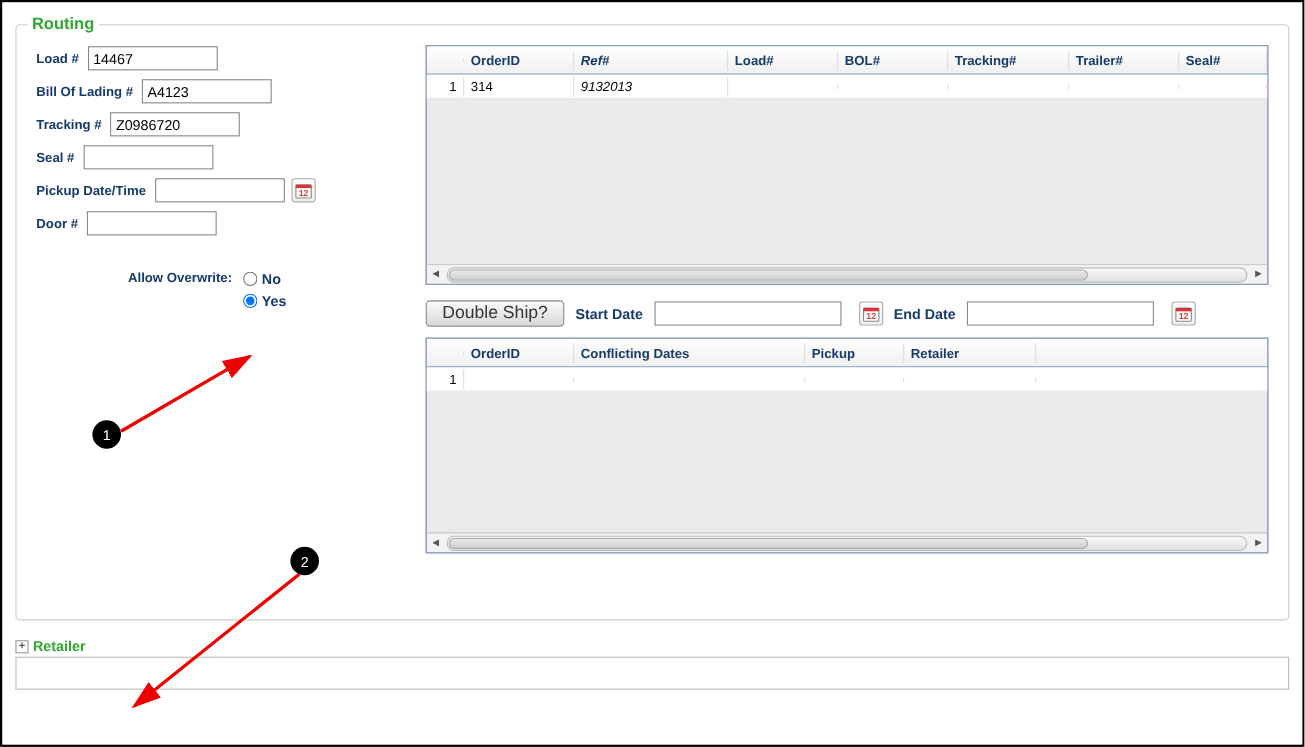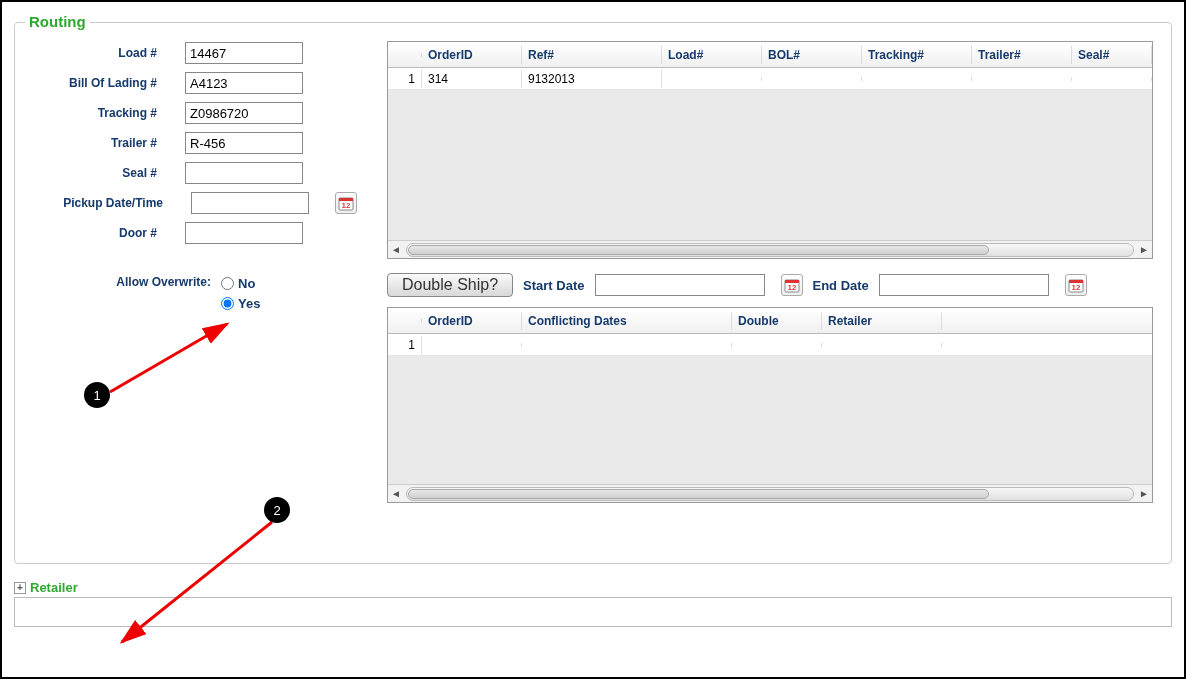--- a/index.html
+++ b/index.html
@@ -44,24 +44,22 @@
   .left-col {
     width: 370px;
     position: relative;
   }
   .right-col {
     flex: 1;
   }
   .form-row {
     display: flex;
     align-items: center;
-    justify-content: flex-end;
     margin-bottom: 6px;
     height: 24px;
-    gap: 20px;
   }
   .form-label {
     color: #163a6b;
     font-weight: bold;
     text-align: right;
     padding-right: 8px;
     font-size: 12px;
   }
   .form-input {
     width: 118px;
@@ -259,21 +257,21 @@
     z-index: 20;
     pointer-events:none;
   }
   svg.anno {
     position:absolute;
     top:0;left:0;
     pointer-events:none;
     z-index: 15;
   }
   
-  .g1 .c1{width:100px;} .g1 .c2{width:140px;} .g1 .c3{width:100px;}
+  .g1 .c1{width:100px;} .g1 .c2{width:140px;font-style:italic;} .g1 .c3{width:100px;}
   .g1 .c4{width:100px;} .g1 .c5{width:110px;} .g1 .c6{width:100px;}
   .g1 .c7{width:80px;}
   
   .g2 .c1{width:100px;} .g2 .c2{width:210px;} .g2 .c3{width:90px;}
   .g2 .c4{width:120px;}
 </style>
 </head>
 <body>
 
 <div class="outer">
@@ -289,25 +287,20 @@
           <span class="icon-placeholder-right"></span>
         </div>
         <div class="form-row">
           <span class="form-label">Bill Of Lading #</span>
           <input class="form-input" value="A4123" style="">
           <span class="icon-placeholder-right"></span>
         </div>
         <div class="form-row">
           <span class="form-label">Tracking #</span>
           <input class="form-input" value="Z0986720" style="">
-          <span class="icon-placeholder-right"></span>
-        </div>
-        <div class="form-row">
-          <span class="form-label">Trailer #</span>
-          <input class="form-input" value="R-456" style="">
           <span class="icon-placeholder-right"></span>
         </div>
         <div class="form-row">
           <span class="form-label">Seal #</span>
           <input class="form-input" value="" style="">
           <span class="icon-placeholder-right"></span>
         </div>
         <div class="form-row">
           <span class="form-label">Pickup Date/Time</span>
           <input class="form-input" value="" style="">
@@ -393,21 +386,21 @@
                 <text x="8" y="13" font-size="8" text-anchor="middle" fill="#c44" font-weight="bold">12</text>
               </svg>
           </span>
         </div>
 
         <div class="grid g2">
           <div class="grid-head">
             <div class="col col-rownum"></div>
             <div class="col c1">OrderID</div>
             <div class="col c2">Conflicting Dates</div>
-            <div class="col c3">Double</div>
+            <div class="col c3">Pickup</div>
             <div class="col c4">Retailer</div>
           </div>
           <div class="grid-body" style="height:150px;">
             <div class="grid-row">
               <div class="col col-rownum">1</div>
               <div class="col c1"></div>
               <div class="col c2"></div>
               <div class="col c3"></div>
               <div class="col c4"></div>
             </div>

